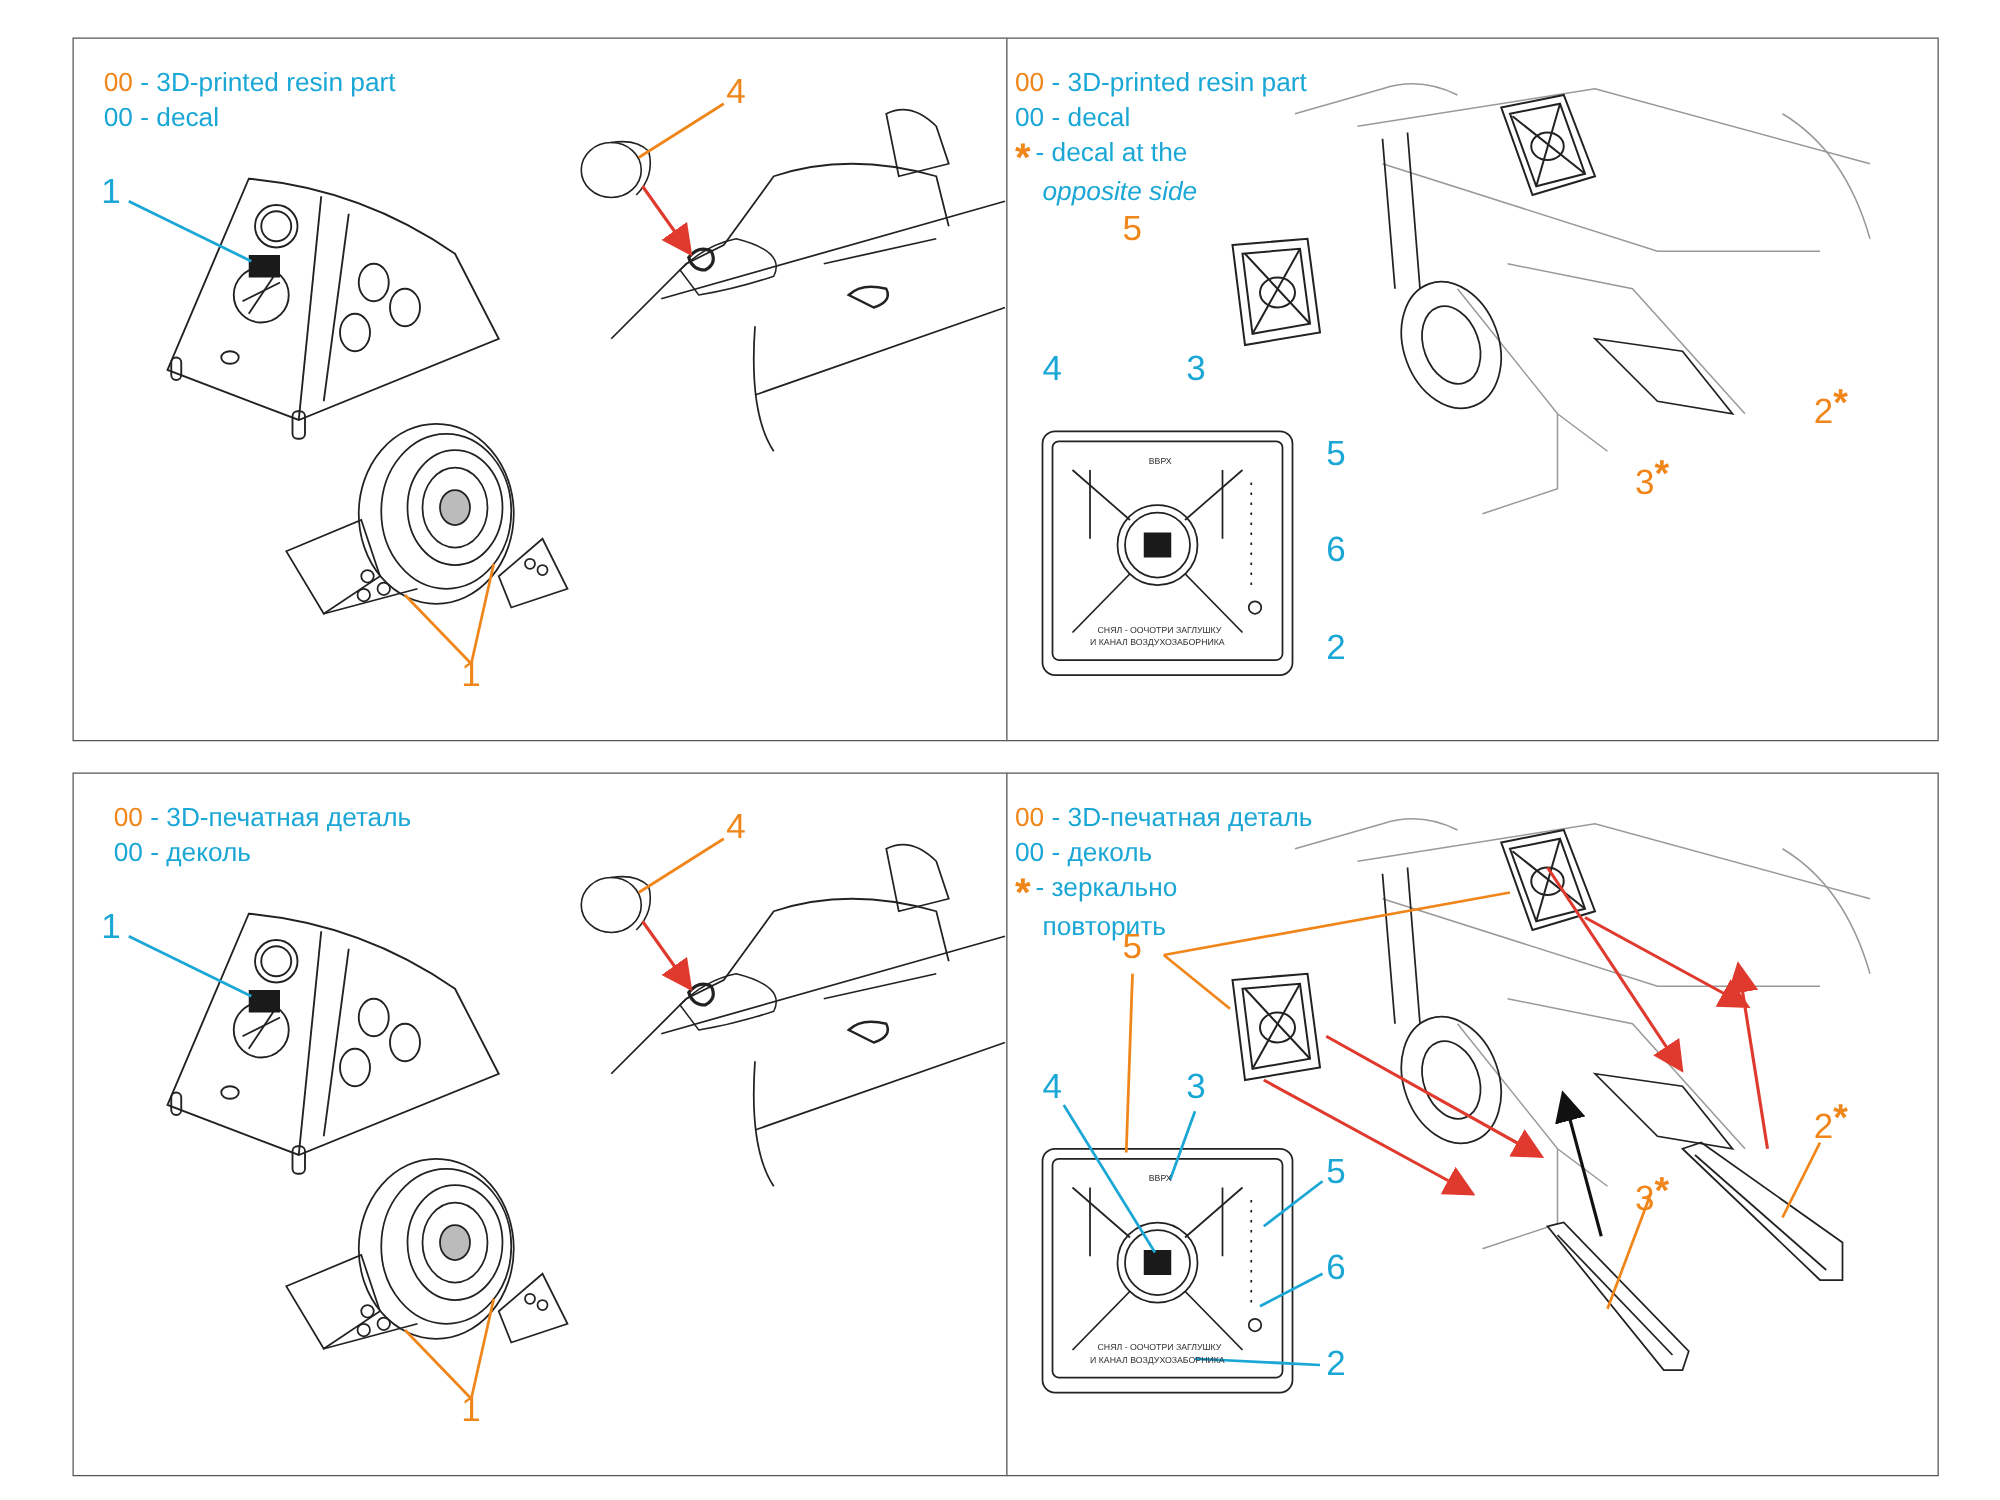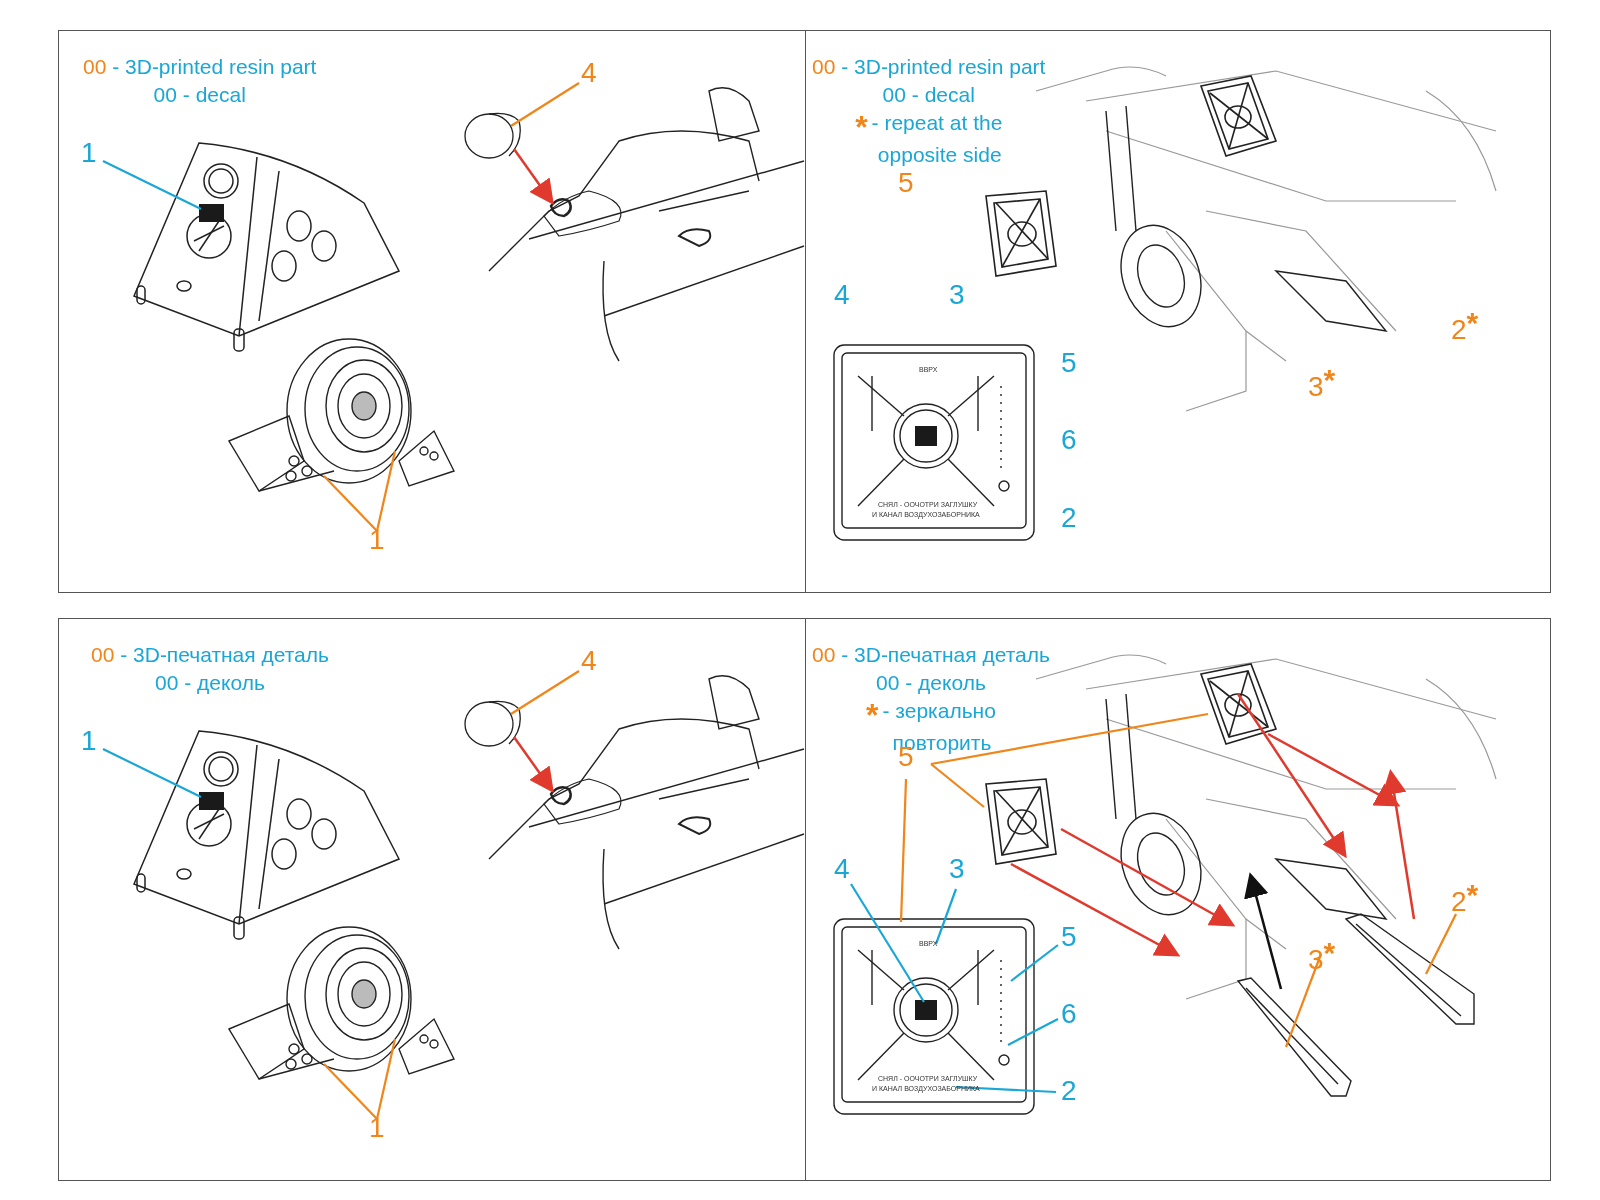--- a/index.html
+++ b/index.html
@@ -3,21 +3,21 @@
 <meta charset="utf-8">
 <style>
   html,body{margin:0;padding:0;background:#ffffff;}
   body{width:1600px;height:1200px;position:relative;overflow:hidden;font-family:"Liberation Sans",sans-serif;}
   .panel{position:absolute;border:1.5px solid #555;background:#fff;box-sizing:border-box;overflow:hidden;}
   #p1{left:58px;top:30px;width:748px;height:563px;}
   #p2{left:805px;top:30px;width:746px;height:563px;}
   #p3{left:58px;top:618px;width:748px;height:563px;}
   #p4{left:805px;top:618px;width:746px;height:563px;}
   svg{position:absolute;left:0;top:0;}
-  .legend{position:absolute;font-size:21px;line-height:28px;color:#1aa7d6;text-align:center;}
+  .legend{position:absolute;font-size:21px;line-height:28px;color:#1aa7d6;}
   .legend .o{color:#f08519;}
   .legend .star{color:#f08519;font-size:32px;font-weight:bold;vertical-align:-8px;margin-right:4px;}
   .lbl{position:absolute;font-size:28px;line-height:28px;}
   .lbl.o{color:#f08519;}
   .lbl.b{color:#1aa7d6;}
   .lbl .ast{font-size:30px;font-weight:bold;vertical-align:6px;}
   .tiny{position:absolute;font-size:7px;color:#333;font-family:"Liberation Sans",sans-serif;white-space:nowrap;}
 </style>
 </head>
 <body>
@@ -92,22 +92,22 @@
   </svg>
   <div class="lbl b" style="left:22px;top:108px;">1</div>
   <div class="lbl o" style="left:310px;top:495px;">1</div>
   <div class="lbl o" style="left:522px;top:28px;">4</div>
 </div>
 
 <div class="panel" id="p2">
   <div class="legend" style="left:6px;top:22px;">
     <div><span class="o">00</span> <span>- 3D-printed resin part</span></div>
     <div><span>00</span> <span>- decal</span></div>
-    <div><span class="star">*</span><span>- repeat at the</span></div>
-    <div style="padding-left:22px;">opposite side</div>
+    <div><span class="star">*</span><span>- decal at the</span></div>
+    <div style="padding-left:22px;font-style:italic;">opposite side</div>
   </div>
   <svg width="746" height="563">
     <defs>
       <marker id="ar2" markerWidth="10" markerHeight="10" refX="8" refY="5" orient="auto">
           <path d="M0,0 L10,5 L0,10 z" fill="#e03a2e"></path>
         </marker>
     </defs>
     <g fill="none" stroke="#999" stroke-width="1.2">
       <path d="M280 70 L470 40 L690 100"></path>
       <path d="M300 100 L520 170 L650 170"></path>

